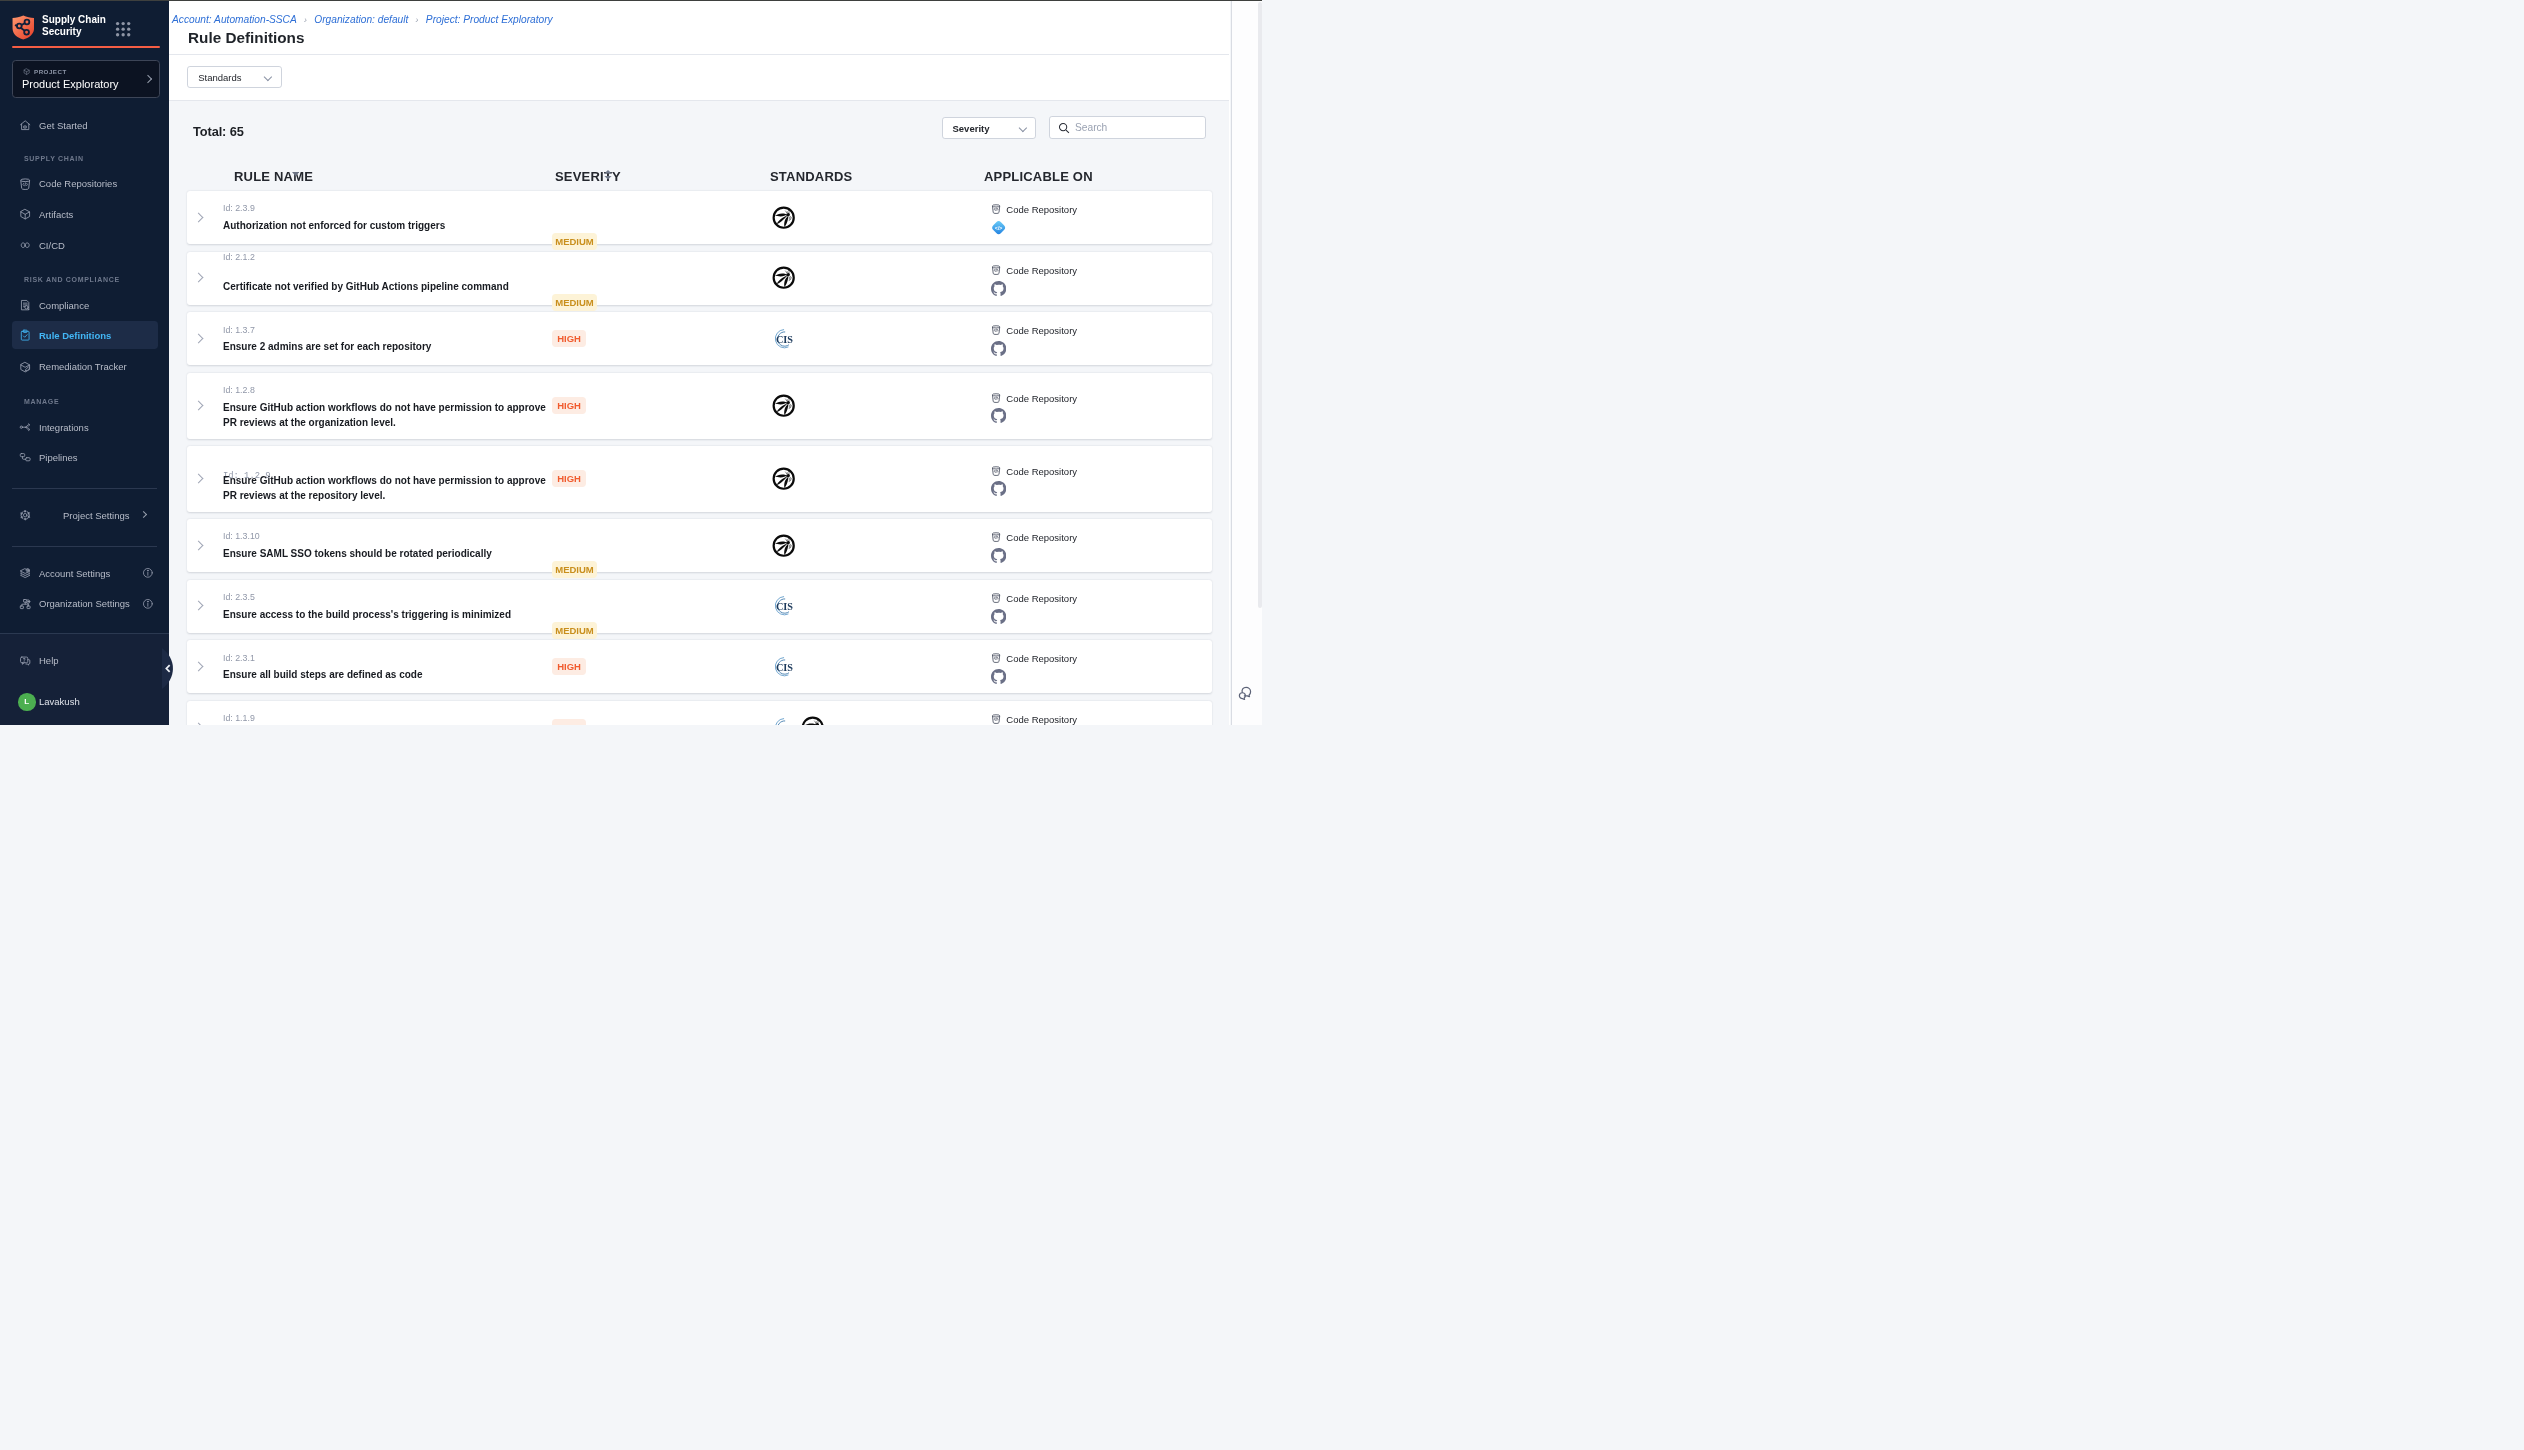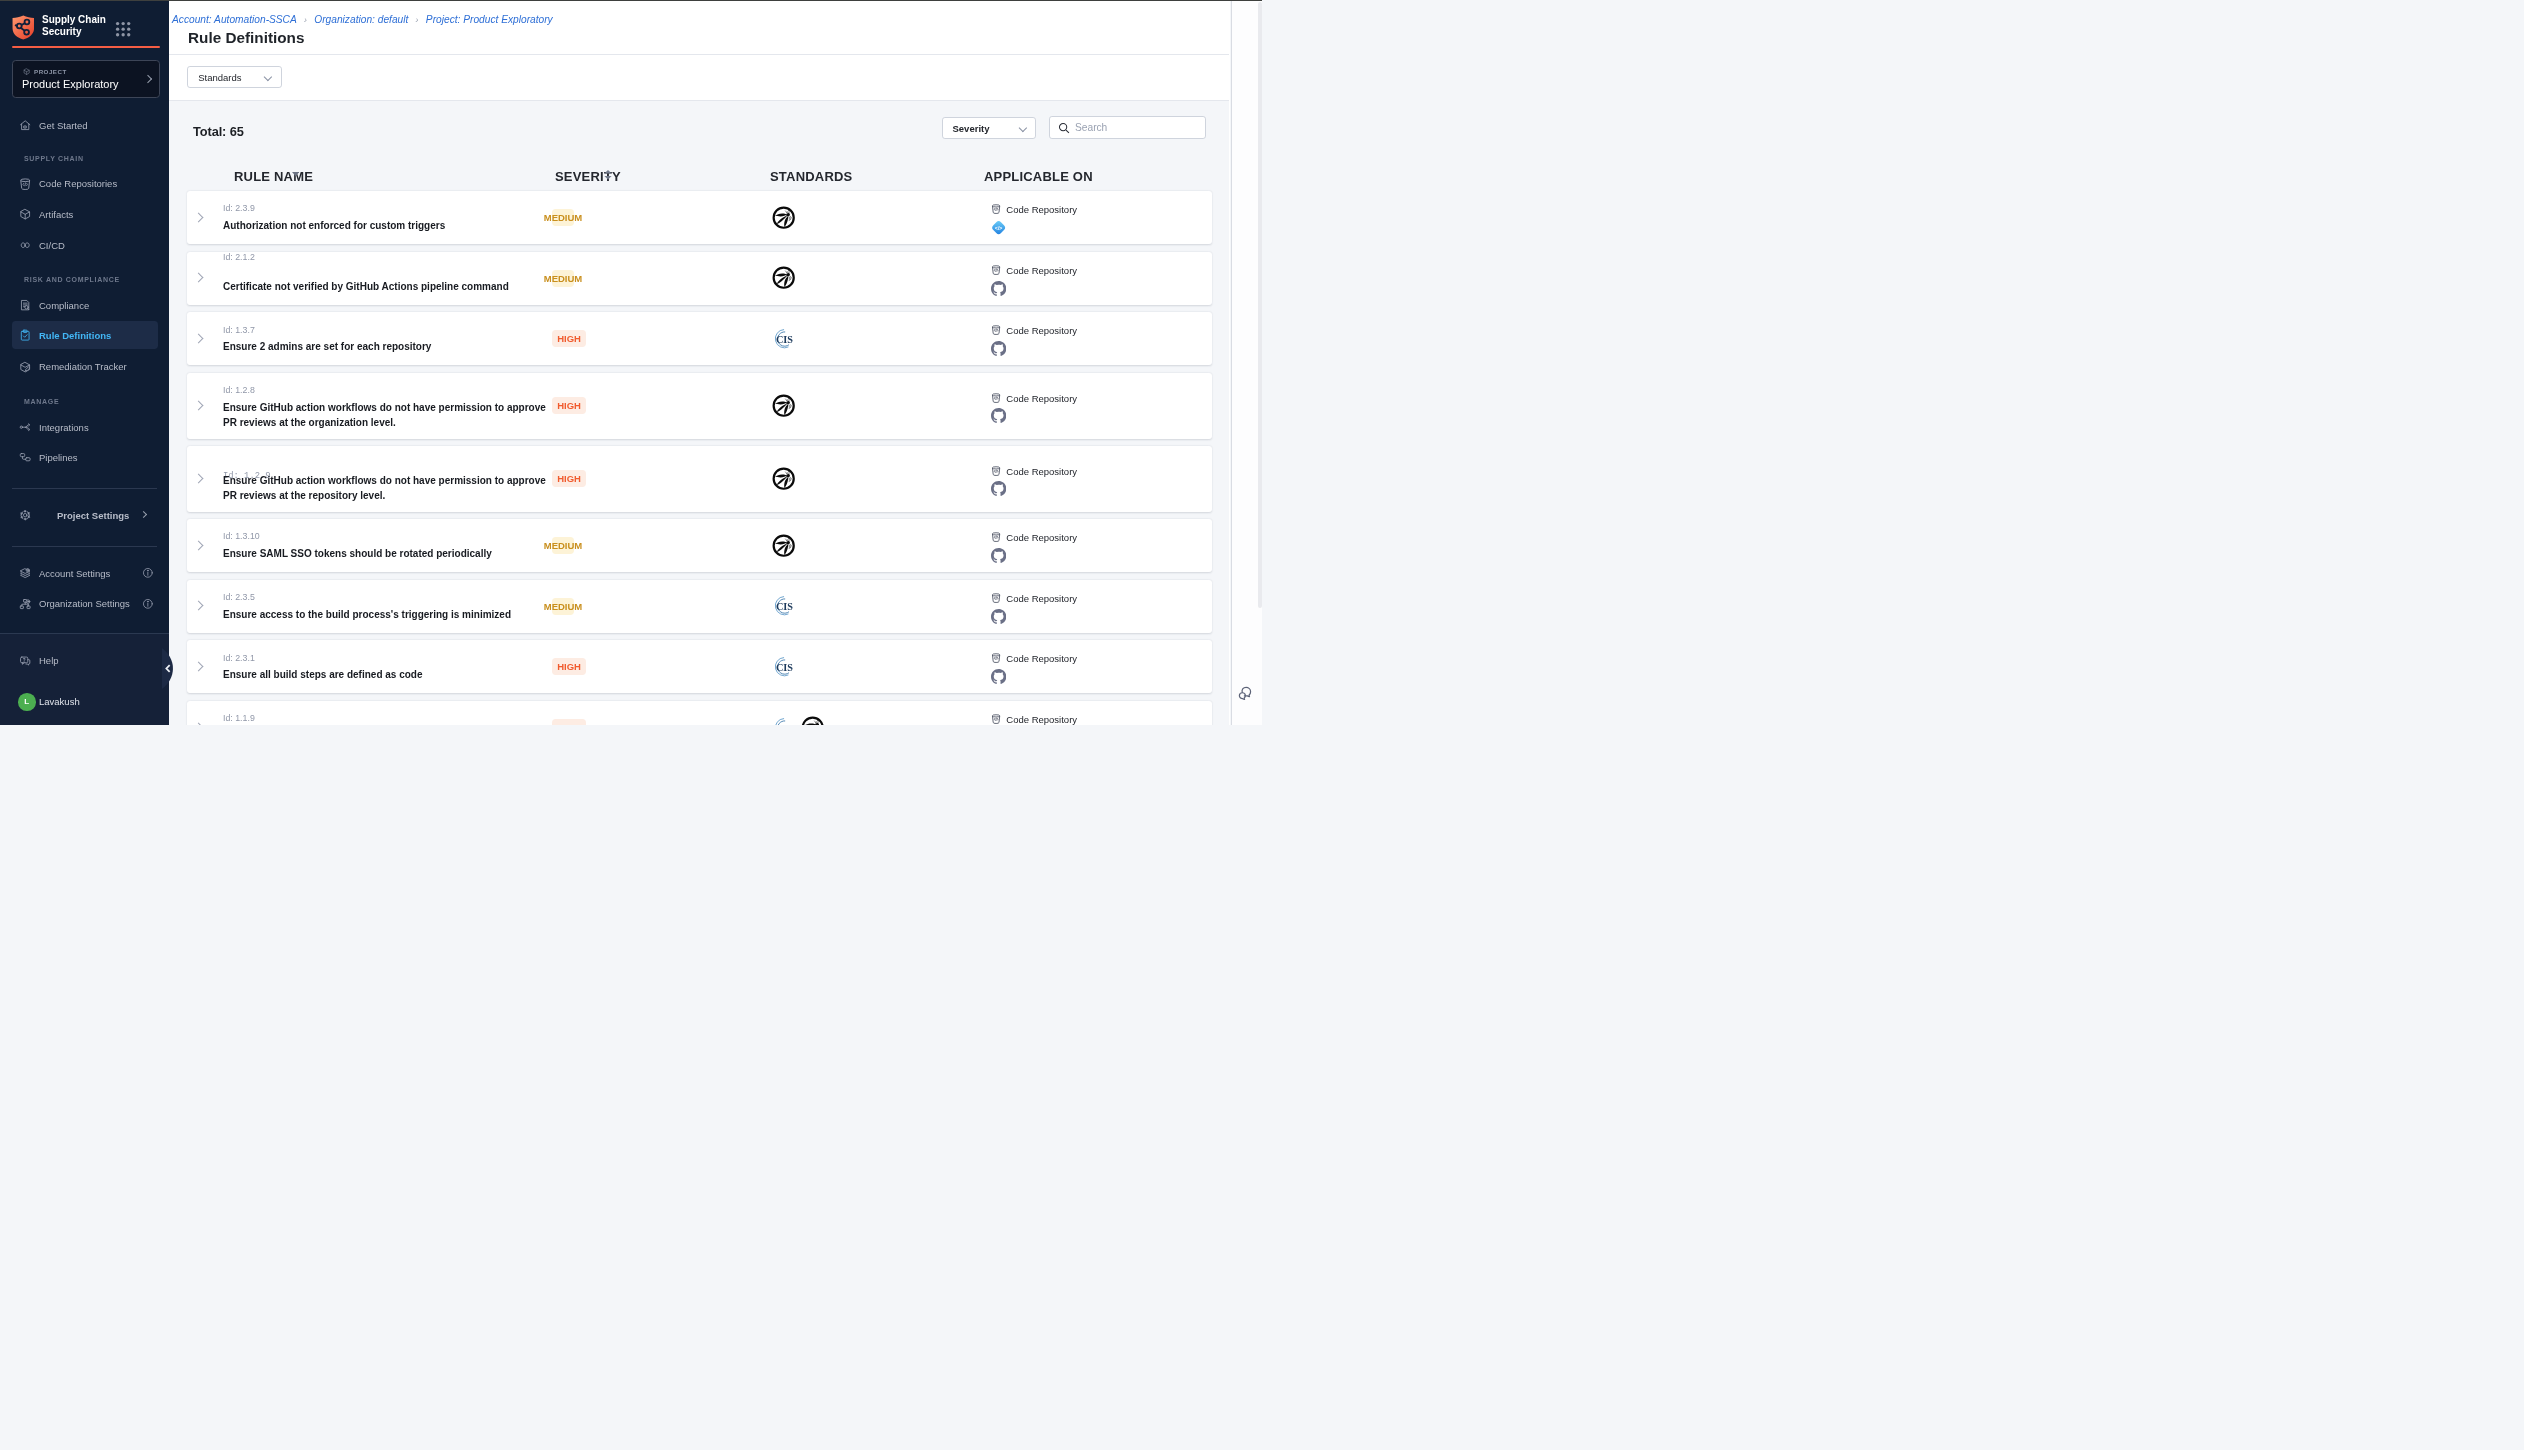--- a/index.html
+++ b/index.html
@@ -35,21 +35,21 @@
   .btn { position:absolute; background:#fff; border:0.7px solid #cfd4dd; border-radius:2.9px; }
   .chev-down { display:inline-block; width:5.8px; height:5.8px; border-right:1.2px solid #8b93a5; border-bottom:1.2px solid #8b93a5; transform:rotate(45deg); }
 
   .th { position:absolute; font-size:13px; font-weight:bold; color:#24272e; letter-spacing:0.2px; }
 
   .card { position:absolute; left:187px; width:1025px; background:#fff; border-radius:2.9px; box-shadow:0 0.7px 1.5px rgba(40,48,70,.10), 0 0.7px 2.9px rgba(40,48,70,.06); }
   .rowchev { position:absolute; left:195px; width:7px; height:7px; border-right:1.6px solid #9fa5b5; border-top:1.6px solid #9fa5b5; transform:rotate(45deg); }
   .rid { position:absolute; left:223px; font-size:8.8px; color:#9097a8; }
   .rname { position:absolute; left:223px; font-size:10px; font-weight:bold; color:#181b21; line-height:15.3px; }
   .chip { position:absolute; left:552px; height:17px; border-radius:3.7px; font-size:9.5px; font-weight:bold; display:flex; align-items:center; justify-content:center; }
-  .chip.med { width:22px; background:#fdf3d7; color:#c98f1d; }
+  .chip.med { width:45px; background:#fdf3d7; color:#c98f1d;margin-top:24px; }
   .chip.high { width:34px; background:#fdece3; color:#f15b2e; }
   .aprow { position:absolute; left:991px; display:flex; align-items:flex-end; }
   .aprow span { font-size:9.5px; color:#1c1f26; margin-left:5.1px; }
 </style>
 </head>
 <body>
 <div class="abs" id="topstrip"></div>
 
 <div class="abs" id="main"></div>
 <div class="abs" id="tablebg"></div>
@@ -462,21 +462,21 @@
     <rect x="2.5" y="5" width="8.5" height="6" rx="2"></rect>
     <rect x="13" y="13" width="8.5" height="6" rx="2"></rect>
     <path d="M6.7 11 V14 Q6.7 16 8.7 16 H13"></path>
   </svg>
 <div class="abs sb-item" style="left:39px; top:452px; color:#b8bdc9; font-weight:normal;">Pipelines</div>
 <svg class="abs" style="left:19px; top:509px;" width="12.4" height="12.4" viewBox="0 0 24 24" fill="none" stroke="#9aa1b3" stroke-width="1.6" stroke-linecap="round" stroke-linejoin="round">
     <circle cx="12" cy="12" r="3.4"></circle>
     <path d="M12 2.8 L13.6 5.6 H10.4 Z M12 21.2 L10.4 18.4 H13.6 Z M3.8 7.5 L7 7.9 L5.4 10.7 Z M20.2 16.5 L17 16.1 L18.6 13.3 Z M3.8 16.5 L5.4 13.3 L7 16.1 Z M20.2 7.5 L18.6 10.7 L17 7.9 Z" fill="#9aa1b3" stroke-width="1"></path>
     <circle cx="12" cy="12" r="8" stroke-dasharray="3.2 2.6"></circle>
   </svg>
-<div class="abs sb-item" style="left:37px; top:510px; color:#b8bdc9; font-weight:bold;padding-left:20px;">Project Settings</div>
+<div class="abs sb-item" style="left:43px; top:510px; color:#b8bdc9; font-weight:normal;padding-left:20px;">Project Settings</div>
 <svg class="abs" style="left:19px; top:567px;" width="12.4" height="12.4" viewBox="0 0 24 24" fill="none" stroke="#9aa1b3" stroke-width="1.6" stroke-linecap="round" stroke-linejoin="round">
     <path d="M12 3.5 L21 8 L12 12.5 L3 8 Z"></path>
     <path d="M4.5 11.3 L3 12 L12 16.5 L21 12 L19.5 11.3"></path>
     <path d="M4.5 15.3 L3 16 L12 20.5 L21 16 L19.5 15.3"></path>
     <circle cx="16.8" cy="6" r="3" fill="#0f1d33"></circle>
     <circle cx="16.8" cy="6" r="1.1"></circle>
   </svg>
 <div class="abs sb-item" style="left:39px; top:568px; color:#b8bdc9; font-weight:normal;">Account Settings</div>
 <svg class="abs" style="left:19px; top:598px;" width="12.4" height="12.4" viewBox="0 0 24 24" fill="none" stroke="#9aa1b3" stroke-width="1.6" stroke-linecap="round" stroke-linejoin="round">
     <rect x="8.8" y="3" width="6.4" height="5" rx="1"></rect>

